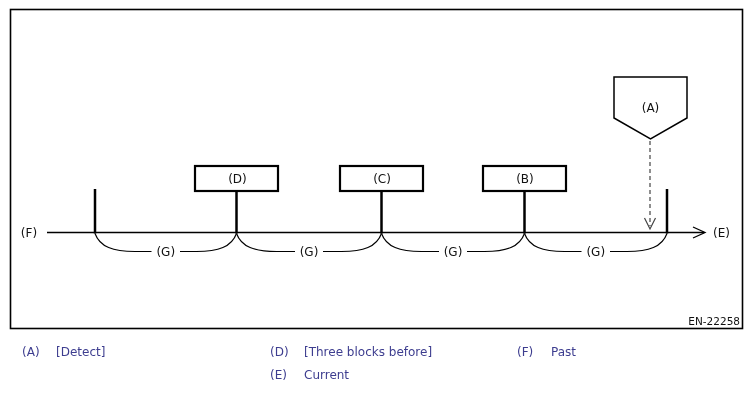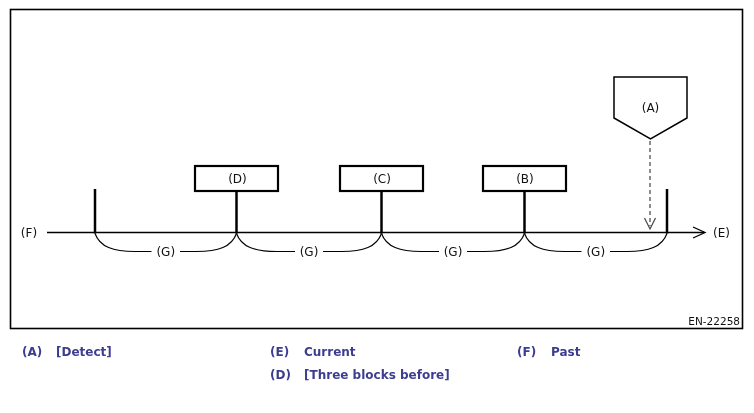--- a/index.html
+++ b/index.html
@@ -8,21 +8,21 @@
     font-family:"DejaVu Sans","Liberation Sans",sans-serif;
     overflow:hidden;
   }
   .diagram-svg{position:absolute;left:0;top:0;}
   svg text{
     font-family:"DejaVu Sans","Liberation Sans",sans-serif;
     font-size:12px;fill:#111111;
   }
   svg text.code{font-size:10.5px;}
   .legend{position:absolute;top:341px;left:0;width:754px;color:#3D3D8F;font-size:12px;}
-  .legend-col{position:absolute;top:0;font-weight:bold;}
+  .legend-col{position:absolute;top:0;}
   .legend-col.c1{left:22px;}
   .legend-col.c2{left:270px;}
   .legend-col.c3{left:517px;}
   .legend-row{height:23px;line-height:23px;white-space:nowrap;}
   .legend-key{display:inline-block;width:34px;}
 </style>
 </head>
 <body>
 
 <svg class="diagram-svg" width="754" height="413" viewBox="0 0 754 413">
@@ -86,24 +86,24 @@
 </svg>
 
 <div class="legend">
   <div class="legend-col c1">
     <div class="legend-row">
       <span class="legend-key">(A)</span><span class="legend-text">[Detect]</span>
     </div>
   </div>
   <div class="legend-col c2">
     <div class="legend-row">
-      <span class="legend-key">(E)</span><span class="legend-text">Current</span>
+      <span class="legend-key">(D)</span><span class="legend-text">[Three blocks before]</span>
     </div>
     <div class="legend-row">
-      <span class="legend-key">(D)</span><span class="legend-text">[Three blocks before]</span>
+      <span class="legend-key">(E)</span><span class="legend-text">Current</span>
     </div>
   </div>
   <div class="legend-col c3">
     <div class="legend-row">
       <span class="legend-key">(F)</span><span class="legend-text">Past</span>
     </div>
   </div>
 </div>
 
 </body></html>

